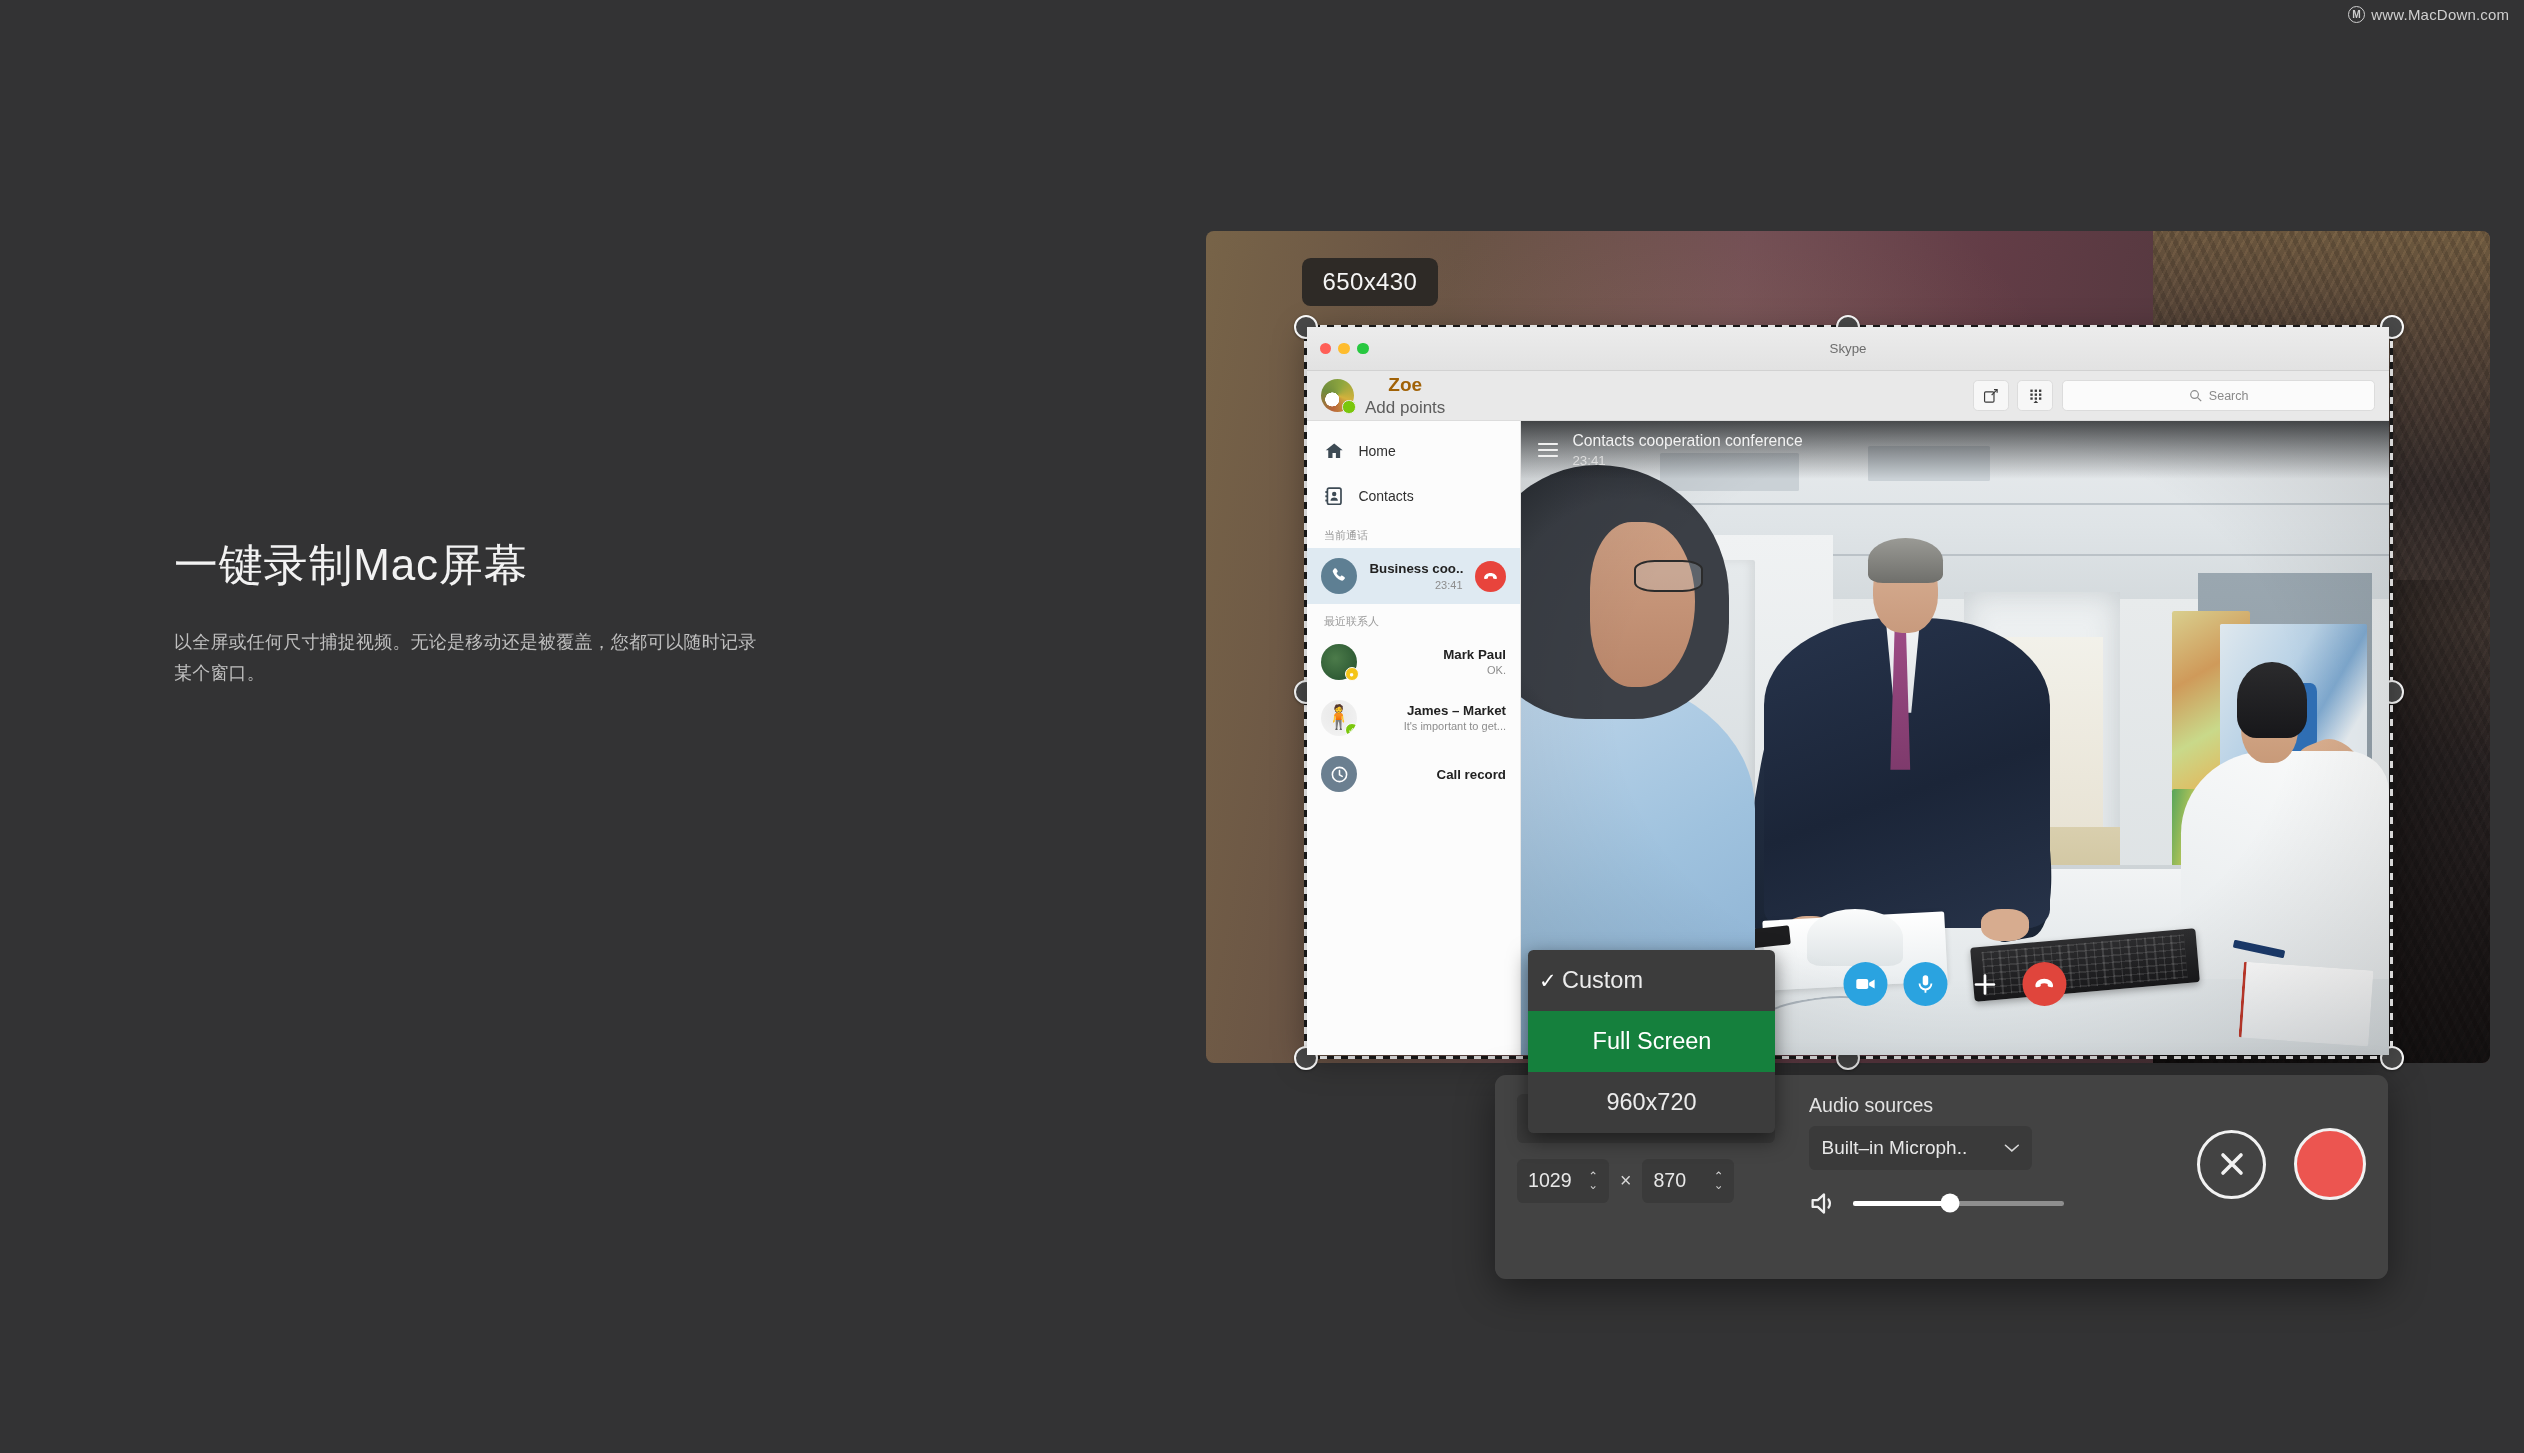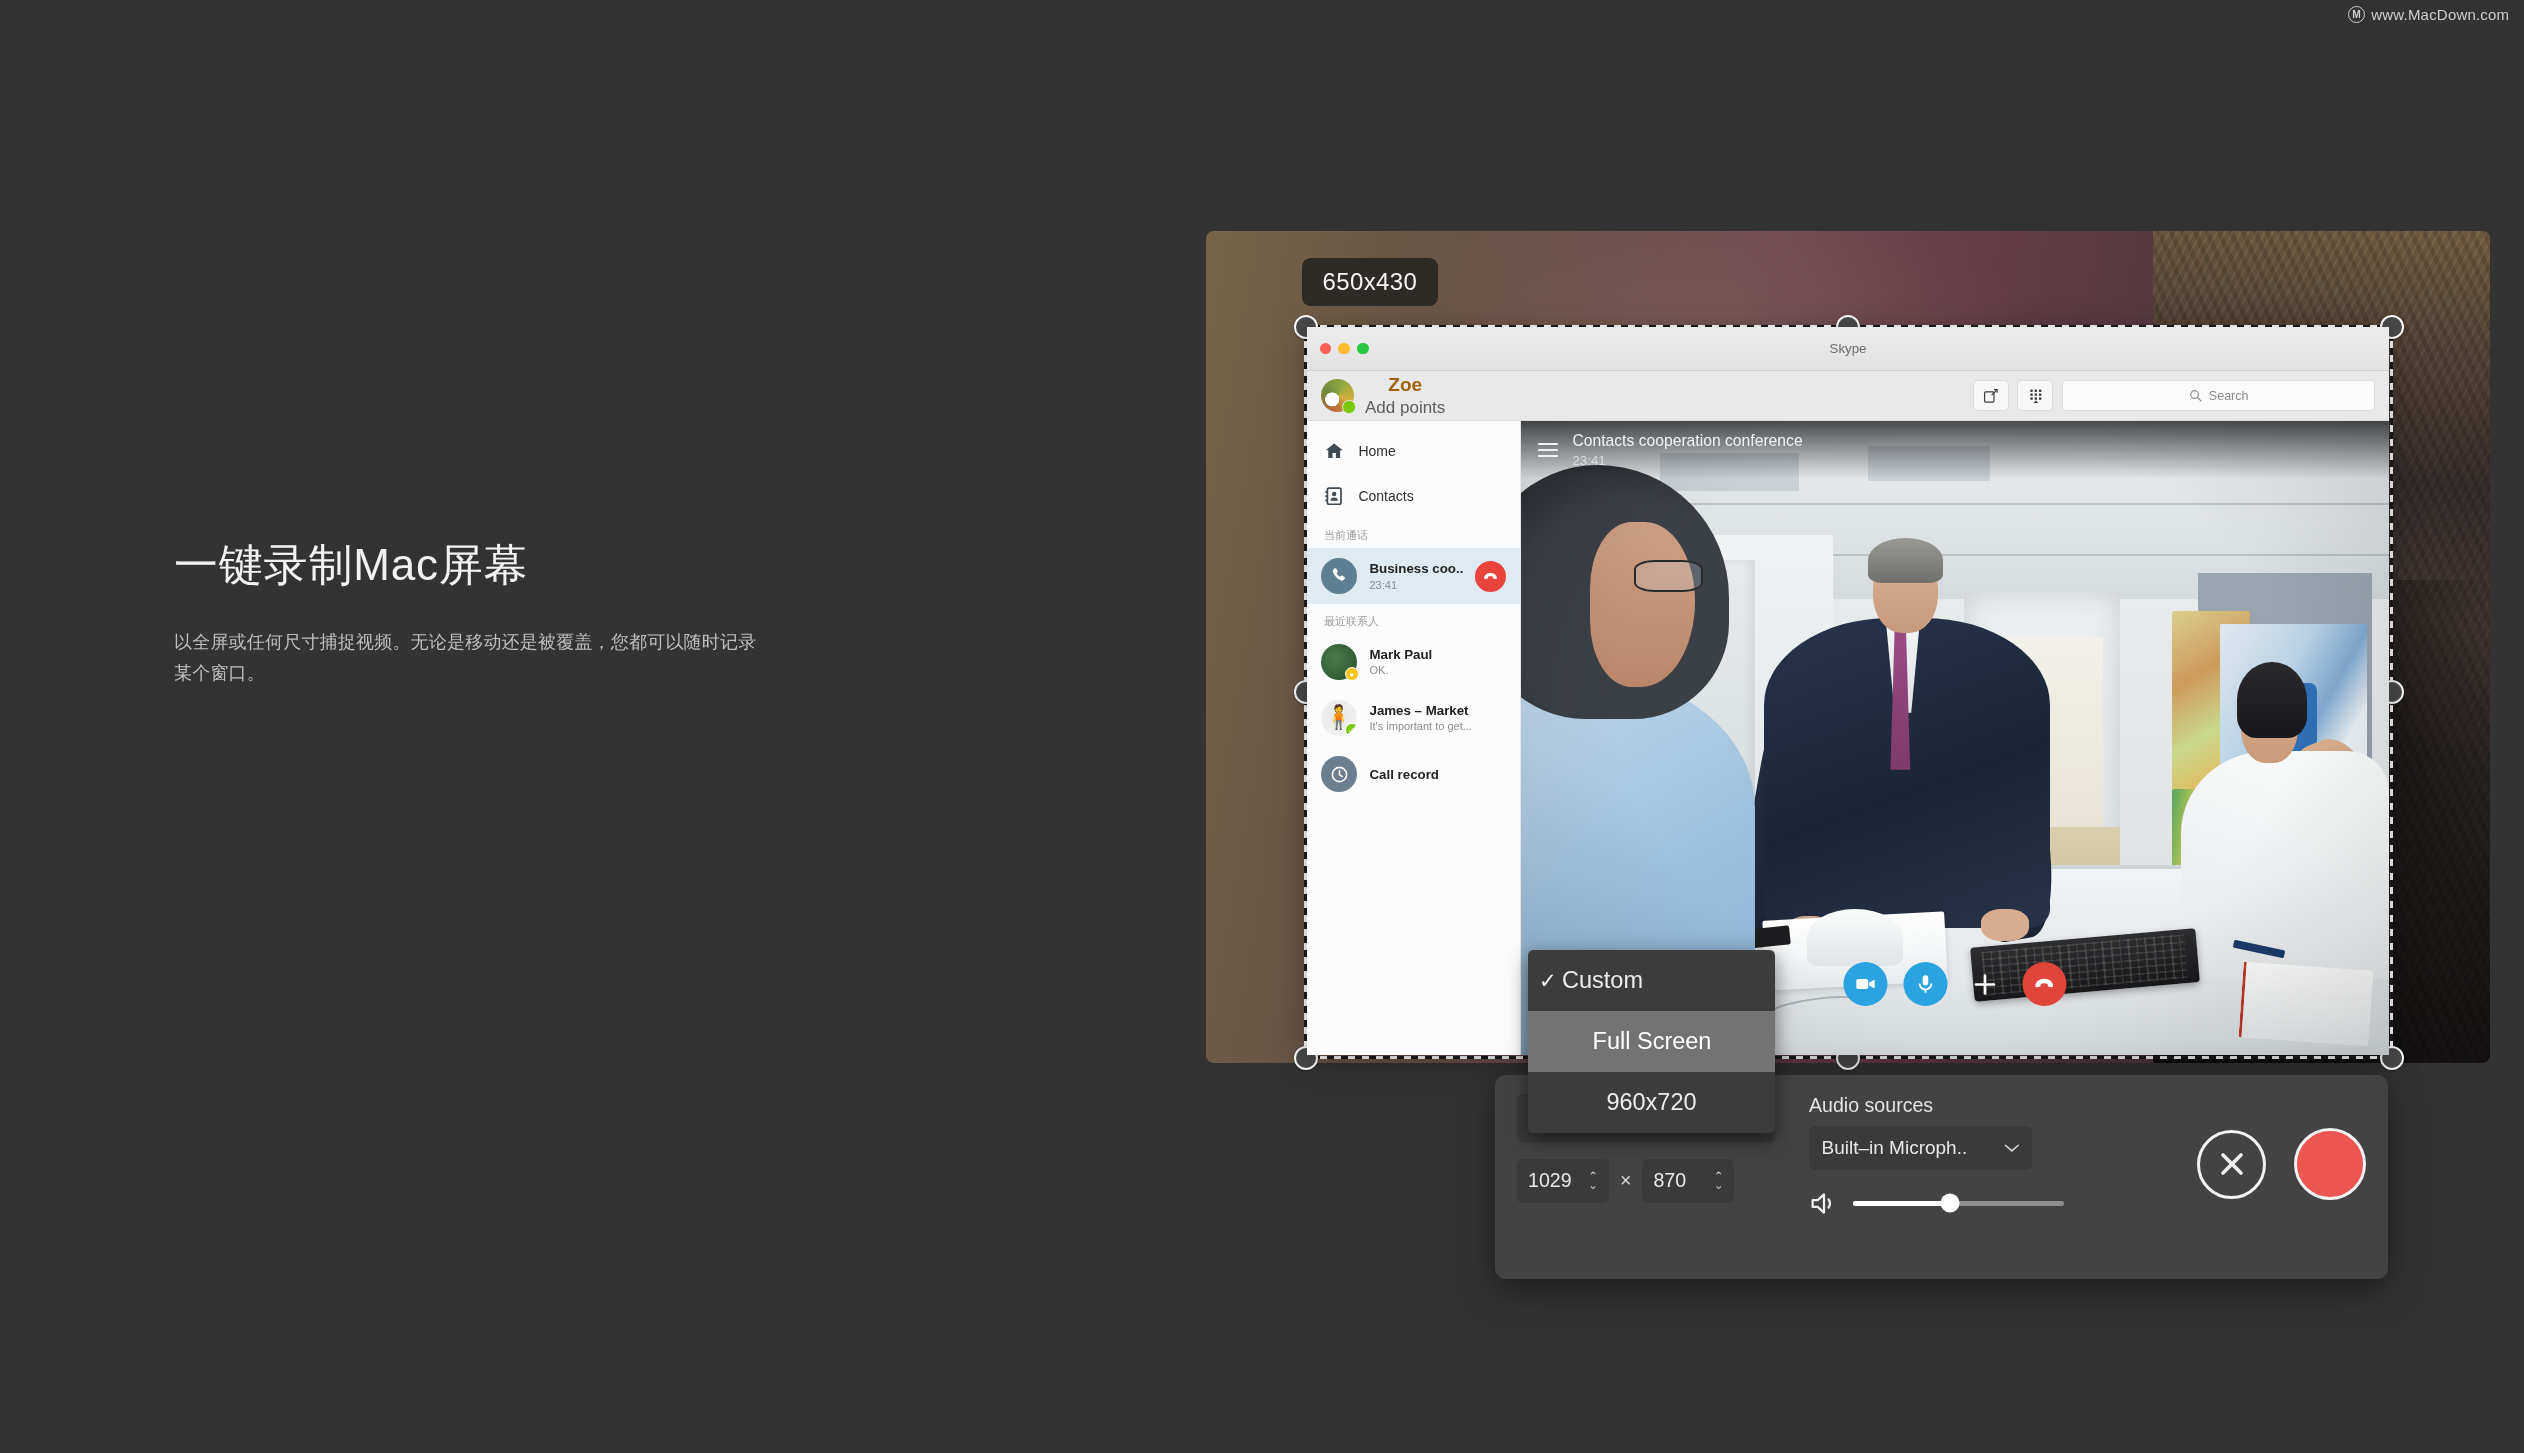--- a/index.html
+++ b/index.html
@@ -199,21 +199,21 @@
     font-size:23.5px; line-height:1;
   }
   .conv .av .badge{
     position:absolute; right:-1.6px; bottom:-1.6px; width:14px;height:14px;
     border-radius:50%; border:1.6px solid #fcfcfc;
     display:flex;align-items:center;justify-content:center;
     font-size:7.8px;color:#fff;
   }
   .conv .av .badge.away{ background:#f5c518; }
   .conv .av .badge.online{ background:#7ac70c; }
-  .conv .txt{ flex:1; min-width:0; line-height:1.3; }
+  .conv .txt{ flex:1; min-width:0; line-height:1.3;text-align:right; }
   .conv .txt .t1{ font-size:13.3px; color:#222; font-weight:600; white-space:nowrap; overflow:hidden; }
   .conv .txt .t2{ font-size:11px; color:#8d8d8d; white-space:nowrap; overflow:hidden; text-overflow:ellipsis; }
   .conv .endcall{
     width:31px;height:31px;border-radius:50%;background:#e8443c;
     display:flex;align-items:center;justify-content:center; flex:0 0 auto;
   }
 
   
   #video{
     flex:1; position:relative; overflow:hidden;
@@ -504,21 +504,21 @@
     box-shadow:0 6.3px 20.4px rgba(0,0,0,.5);
     background:#3c3c3c;
   }
   #preset-menu .mi{
     height:61px; display:flex; align-items:center;
     color:#ececec; font-size:23.5px; padding-left:34px; position:relative;
   }
   #preset-menu .mi .chk{
     position:absolute; left:11px; font-size:21px; color:#ffffff;
   }
-  #preset-menu .mi.sel{ background:#737373; color:#fff; justify-content:center; padding-left:1px; }
+  #preset-menu .mi.sel{ background:#15803d; color:#fff; justify-content:center; padding-left:1px; }
   #preset-menu .mi.plain{ justify-content:center; padding-left:0; }
 </style>
 </head>
 <body>
 
 <div id="watermark">
   <span class="wm-logo">M</span>
   <span>www.MacDown.com</span>
 </div>
 

